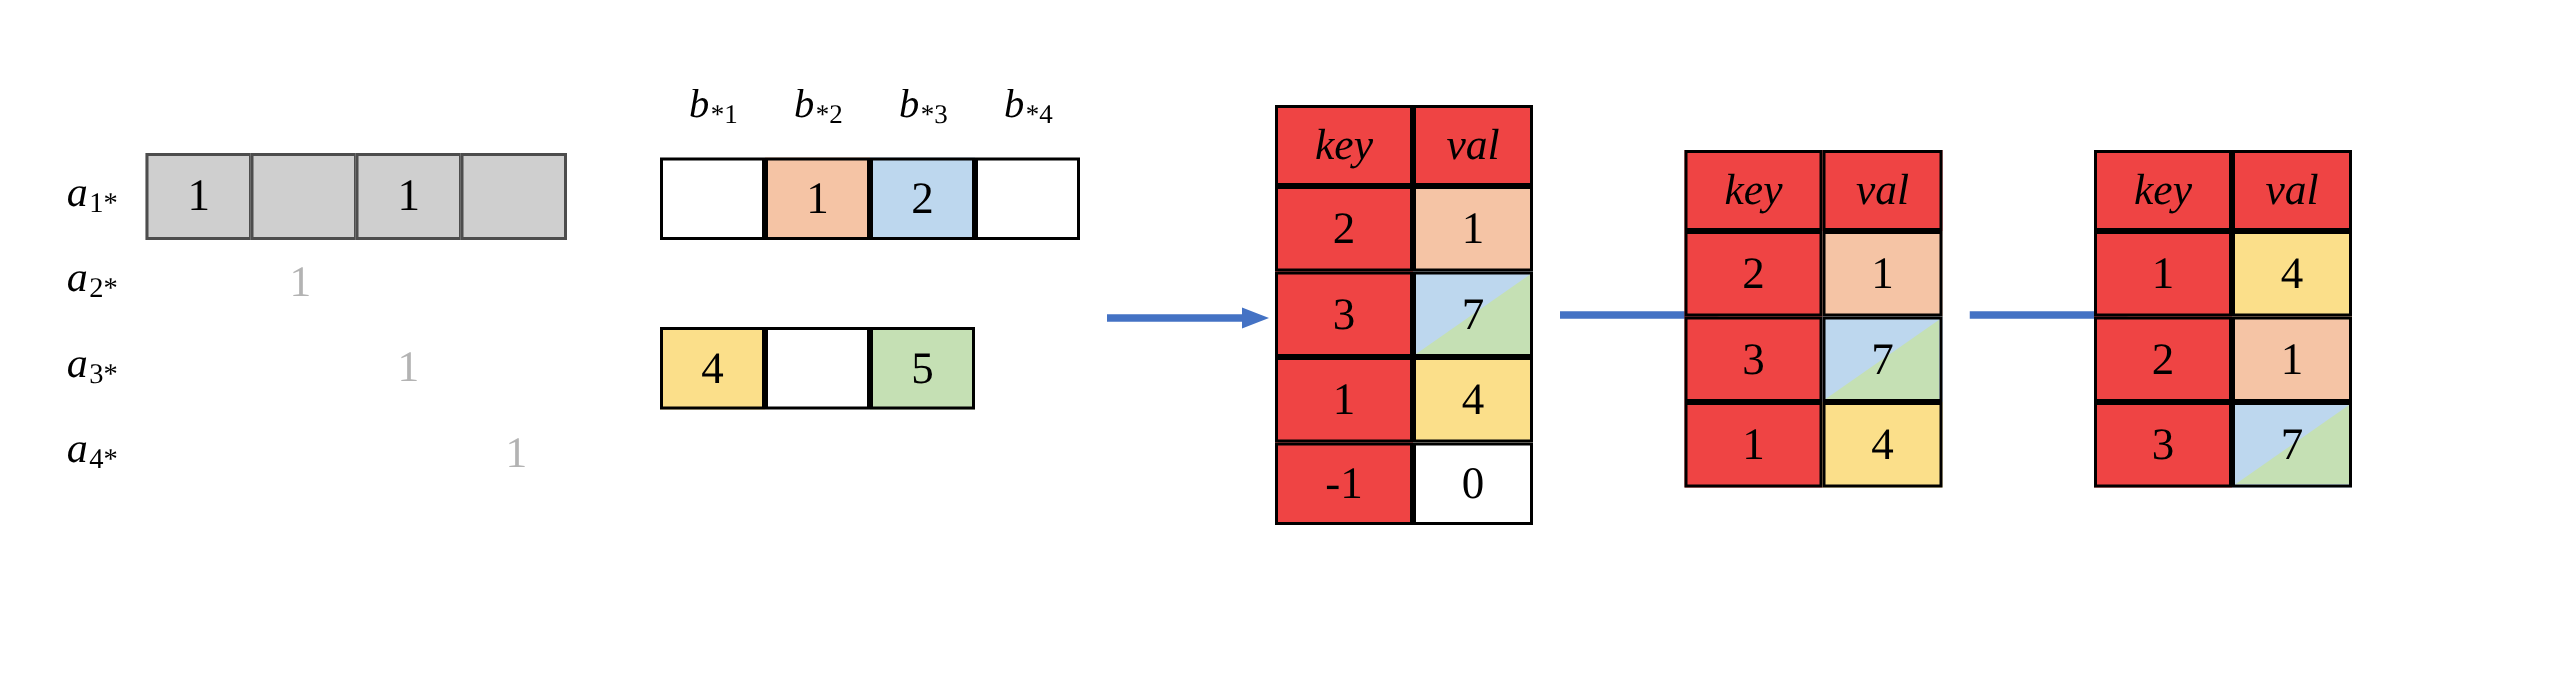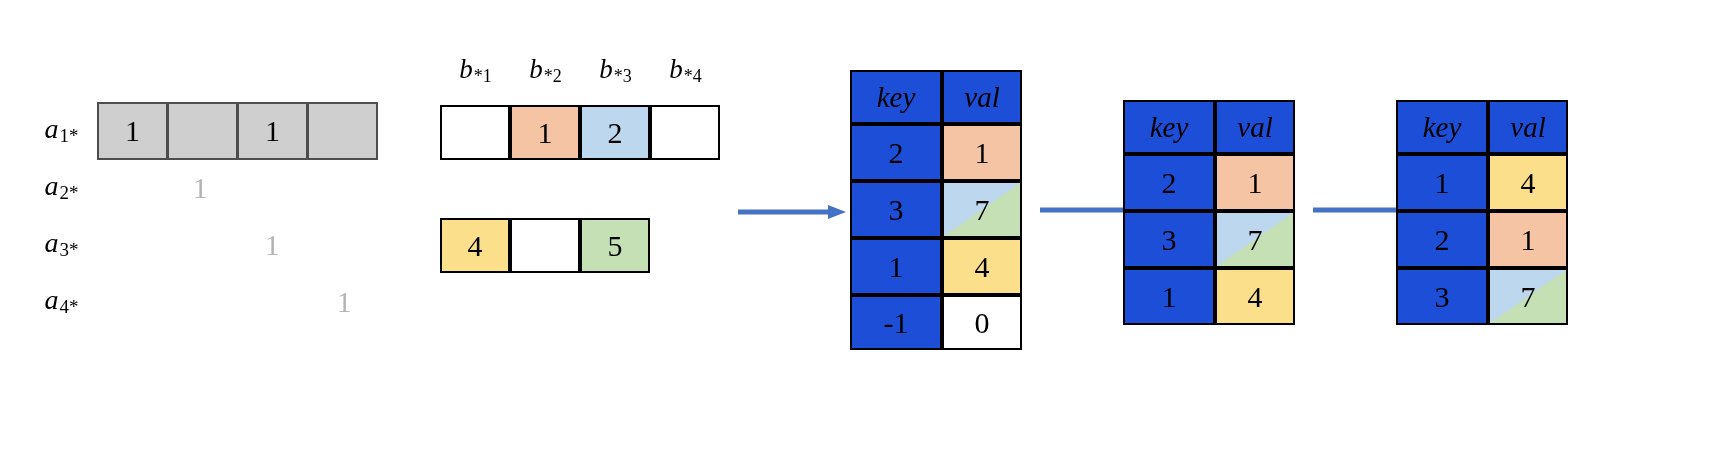--- a/index.html
+++ b/index.html
@@ -126,21 +126,21 @@
     position: absolute;
   }
   .kv-cell {
     position: absolute;
     box-sizing: border-box;
     border: 2px solid #000000;
     display: flex;
     align-items: center;
     justify-content: center;
     font-size: 30px;
-    background: #1d4ed8;
+    background: #ef4444;
     color: #000000;
     overflow: hidden;
   }
   .kv-cell.head {
     font-style: italic;
     font-size: 29px;
   }
   .kv-cell .txt {
     position: relative;
     z-index: 2;

